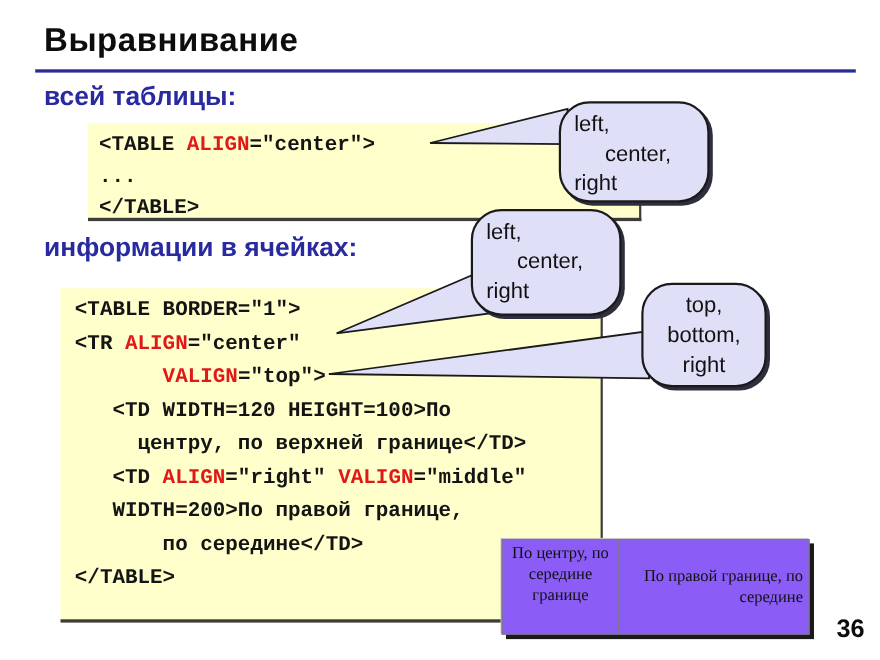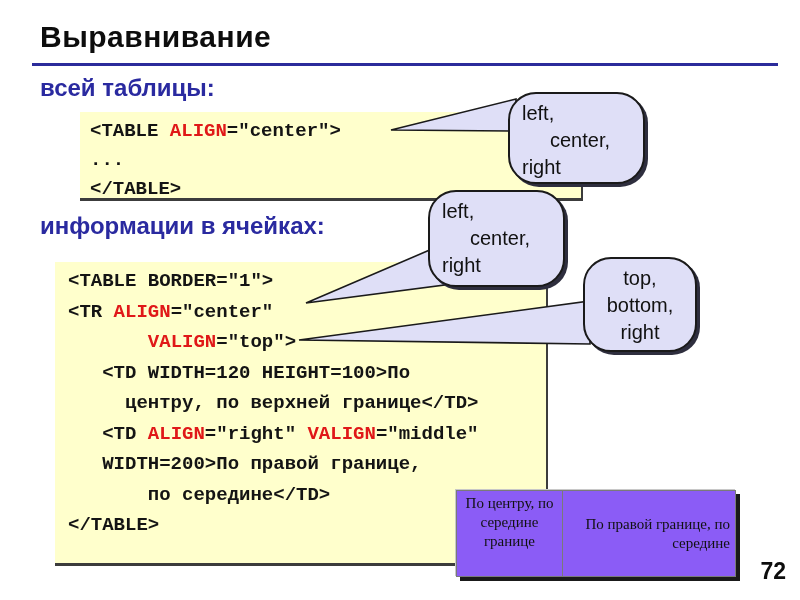--- a/index.html
+++ b/index.html
@@ -134,15 +134,15 @@
         <div>По центру, по</div>
         <div>середине</div>
         <div>границе</div>
       </div>
     <div class="cell cell-right" id="cellR">
         <div>По правой границе, по</div>
         <div>середине</div>
       </div>
   </div>
 
-  <div class="pagenum">72</div>
+  <div class="pagenum">36</div>
 
 </div>
 
 </body></html>

